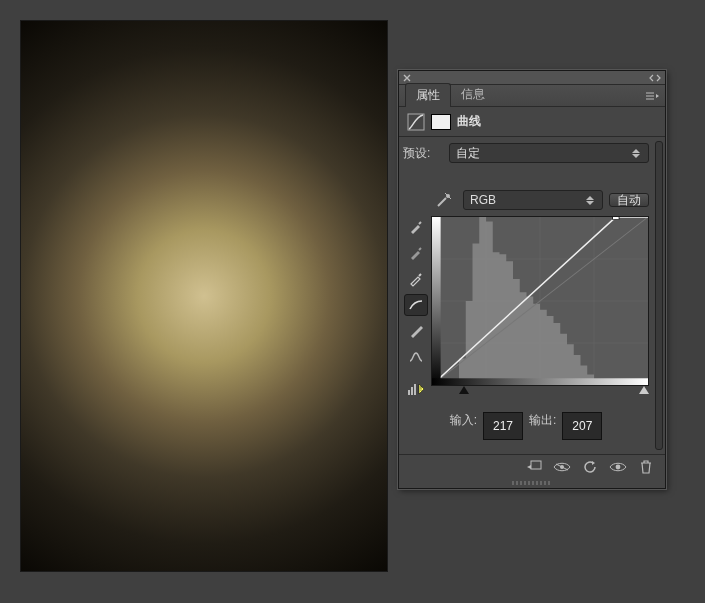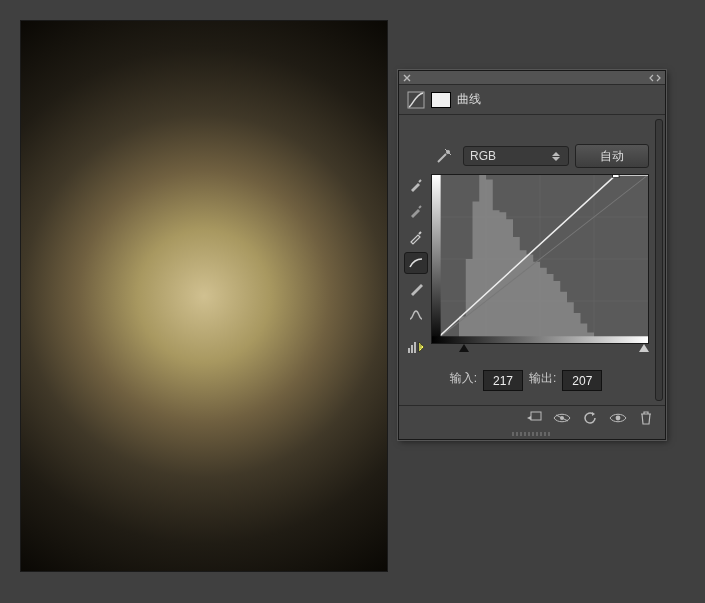--- a/index.html
+++ b/index.html
@@ -81,21 +81,21 @@
   }
   .adj-icon {
     width: 18px; height: 18px;
     display:flex; align-items:center; justify-content:center;
   }
   .mask-thumb {
     width: 20px; height: 16px;
     background: #f0f0f0;
     border: 1px solid #000;
   }
-  .adj-title { font-size: 12px; color: #ddd; }
+  .adj-title { font-size: 12px; color: #ddd; font-weight: bold; }
   .panel-body {
     display: flex;
     padding: 6px 4px 4px 4px;
     gap: 2px;
     position: relative;
   }
   .scrollrail {
     position:absolute;
     right:2px; top:4px; bottom:4px; width:8px;
     background:#3a3a3a;
@@ -123,22 +123,22 @@
     font-size: 12px;
   }
   .select .spin {
     width: 10px; height: 14px;
     display:flex; flex-direction:column; justify-content:center; gap:1px;
   }
   .select .spin .tri { width:0;height:0;border-left:4px solid transparent;border-right:4px solid transparent;}
   .select .spin .up{border-bottom:4px solid #bbb;}
   .select .spin .dn{border-top:4px solid #bbb;}
   .btn {
-    height: 24px;
-    padding: 0 24px;
+    height: 14px;
+    padding: 0 7px;
     background: linear-gradient(#555,#3e3e3e);
     border: 1px solid #222;
     border-radius: 3px;
     color: #ddd;
     font-size: 12px;
     display:flex; align-items:center;
   }
   .channel-row { padding-left: 30px; margin-top: 23px; }
   .controls-row {
     display: flex;
@@ -179,21 +179,21 @@
     position:absolute; top:0; width:0;height:0;
     border-left:5px solid transparent; border-right:5px solid transparent;
   }
   .slider-black { left:0; border-bottom:8px solid #111;}
   .slider-white { right:0; border-bottom:8px solid #ccc;}
   .io-row {
     display:flex; align-items:flex-start; justify-content:center; gap:6px;
     padding:8px 0 10px 0;
   }
   .io-field {
-    width: 40px; height: 21px;
+    width: 40px; height: 28px;
     background: #2a2a2a;
     border: 1px solid #111;
     color: #eee;
     font-size: 12px;
     text-align: center;
     display:flex; align-items:center; justify-content:center;
   }
   .panel-footer {
     height: 24px;
     border-top: 1px solid #2a2a2a;
@@ -225,36 +225,56 @@
           <path d="M1 1 L7 7 M7 1 L1 7" stroke="#bbb" stroke-width="1.4"></path>
         </svg>
     </span>
     <span class="dbl-arrow">
       <svg width="12" height="8" viewBox="0 0 12 8">
           <path d="M4 1 L1 4 L4 7 M8 1 L11 4 L8 7" stroke="#bbb" stroke-width="1.2" fill="none"></path>
         </svg>
     </span>
   </div>
 
+  <div class="panel-tabs">
+    <div class="tab active">属性</div>
+    <div class="tab">信息</div>
+    <div class="panel-menu">
+      <svg width="14" height="10" viewBox="0 0 14 10">
+          <path d="M1 2 H9 M1 5 H9 M1 8 H9" stroke="#bbb" stroke-width="1.2"></path>
+          <path d="M11 3 L14 5 L11 7 Z" fill="#bbb"></path>
+        </svg>
+    </div>
+  </div>
 
   <div class="adj-header">
     <span class="adj-icon">
       <svg width="18" height="18" viewBox="0 0 18 18">
           <rect x="1" y="1" width="16" height="16" fill="none" stroke="#aaa" stroke-width="1"></rect>
           <path d="M2 16 C6 14 8 4 16 2" stroke="#ddd" stroke-width="1.4" fill="none"></path>
         </svg>
     </span>
     <span class="mask-thumb"></span>
     <span class="adj-title">曲线</span>
   </div>
 
   <div class="panel-body">
     <div class="scrollrail"></div>
     <div class="body-inner">
 
+    <div class="row">
+      <span class="preset-label">预设:</span>
+      <div class="select">
+        <span>自定</span>
+        <span class="spin">
+              <span class="tri up"></span>
+              <span class="tri dn"></span>
+            </span>
+      </div>
+    </div>
 
     <div class="row channel-row">
       <span style="width:24px; display:flex; justify-content:center;">
         <svg width="18" height="16" viewBox="0 0 18 16">
               <path d="M2 14 L10 6" stroke="#bbb" stroke-width="2"></path>
               <circle cx="12" cy="4" r="2" fill="#bbb"></circle>
               <path d="M11 3 L9 1 M13 5 L15 7" stroke="#bbb" stroke-width="1"></path>
             </svg>
       </span>
       <div class="select" style="flex:1">

